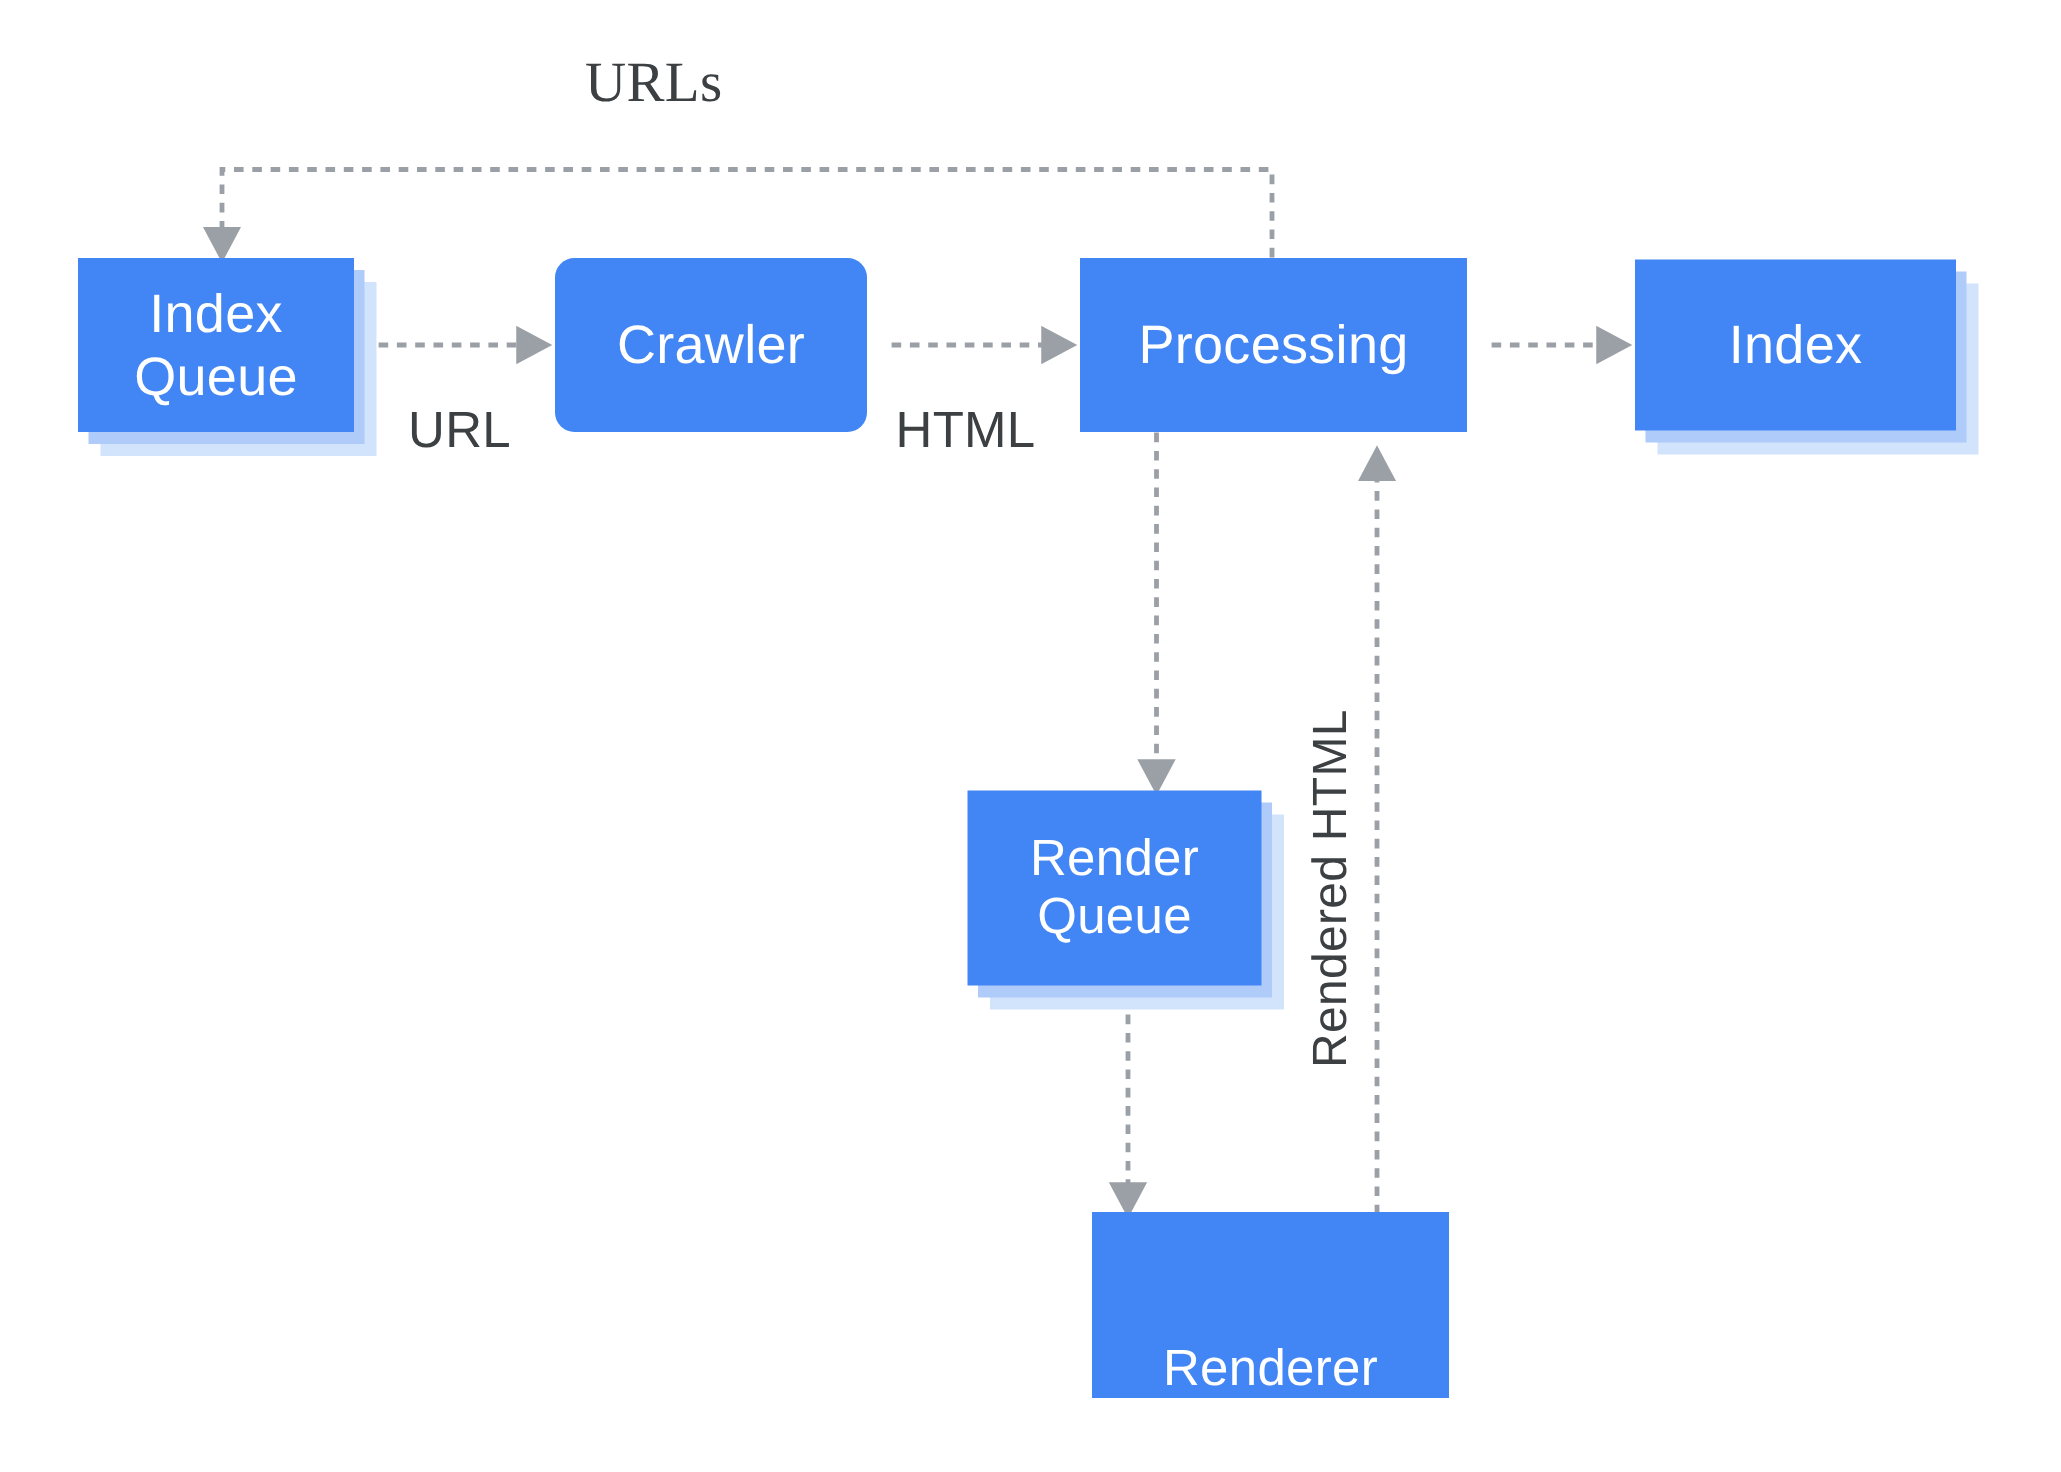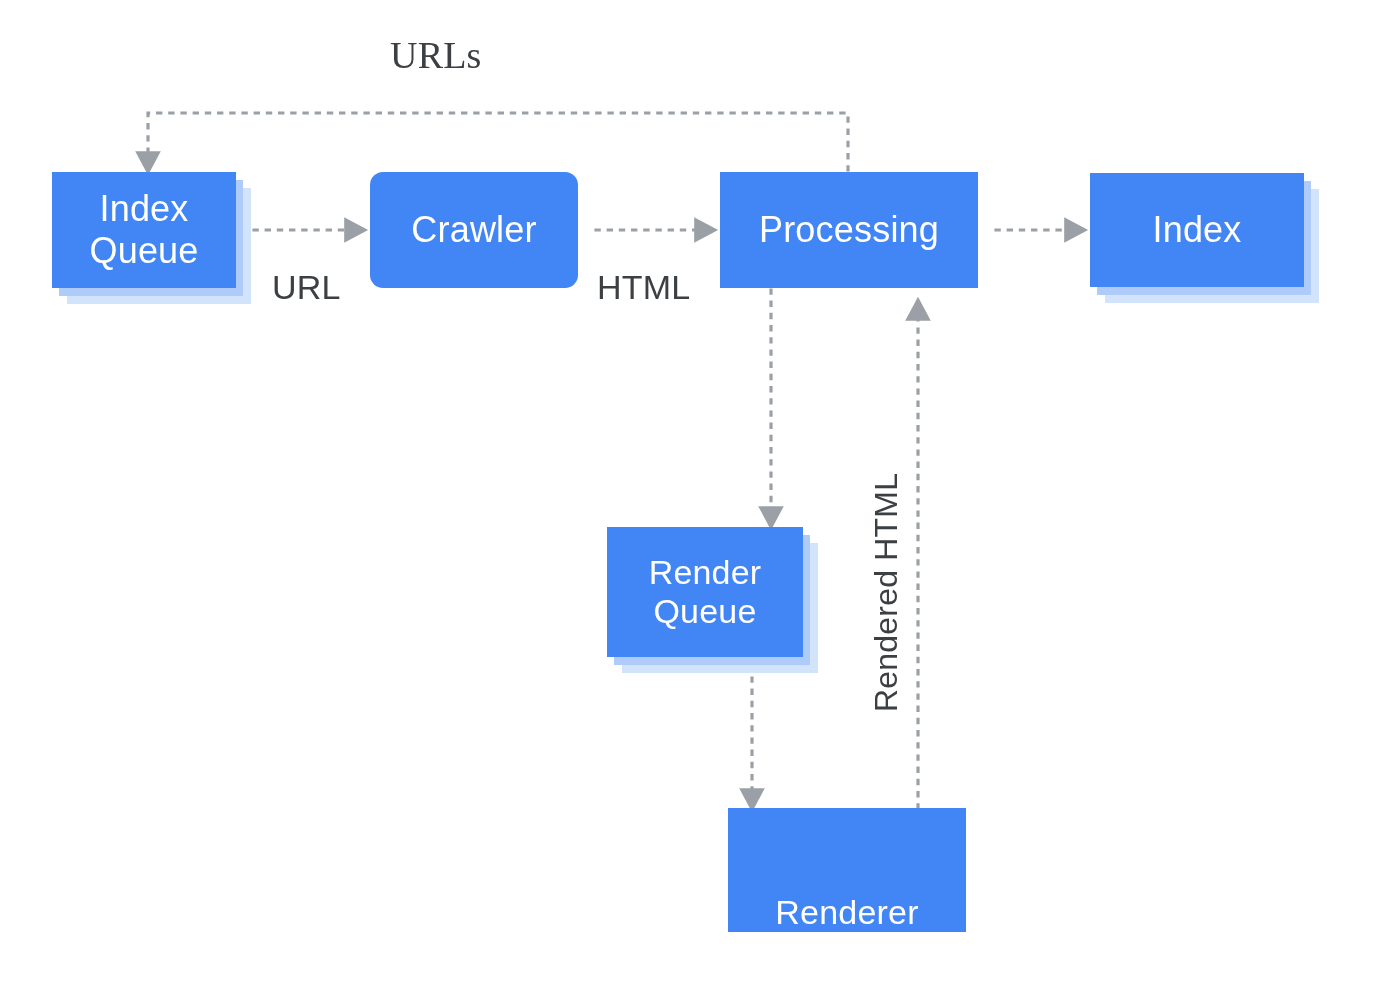--- a/index.html
+++ b/index.html
@@ -128,21 +128,21 @@
   </div>
 
   <div class="node" style="left:720px; top:172px; width:258px; height:116px;">
     <div class="face" style="background:#4285F4; font-size:36px;">
       <div>
         <span>Processing</span>
       </div>
     </div>
   </div>
 
-  <div class="node" style="left:607px; top:527px; width:196px; height:130px;">
+  <div class="node" style="left:645px; top:527px; width:196px; height:130px;">
     <div class="layer3" style="background:#D2E3FC;"></div>
     <div class="layer2" style="background:#AECBFA;"></div>
     <div class="face" style="background:#4285F4; font-size:34px;">
       <div>
         <span>Render</span>
         <span>Queue</span>
       </div>
     </div>
   </div>
 

